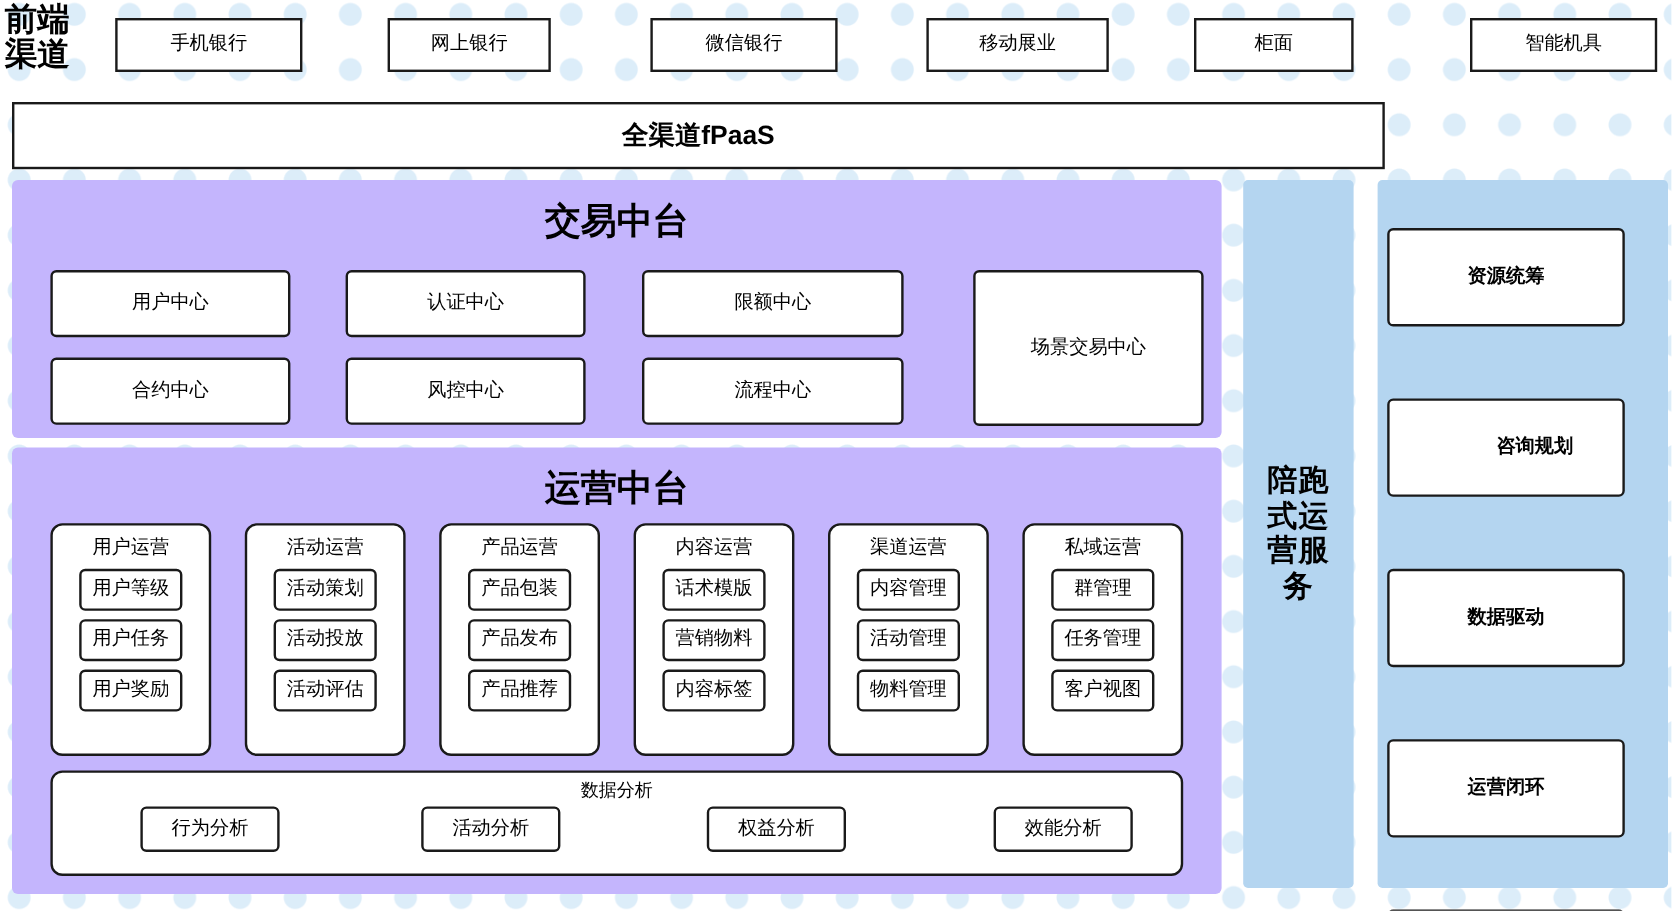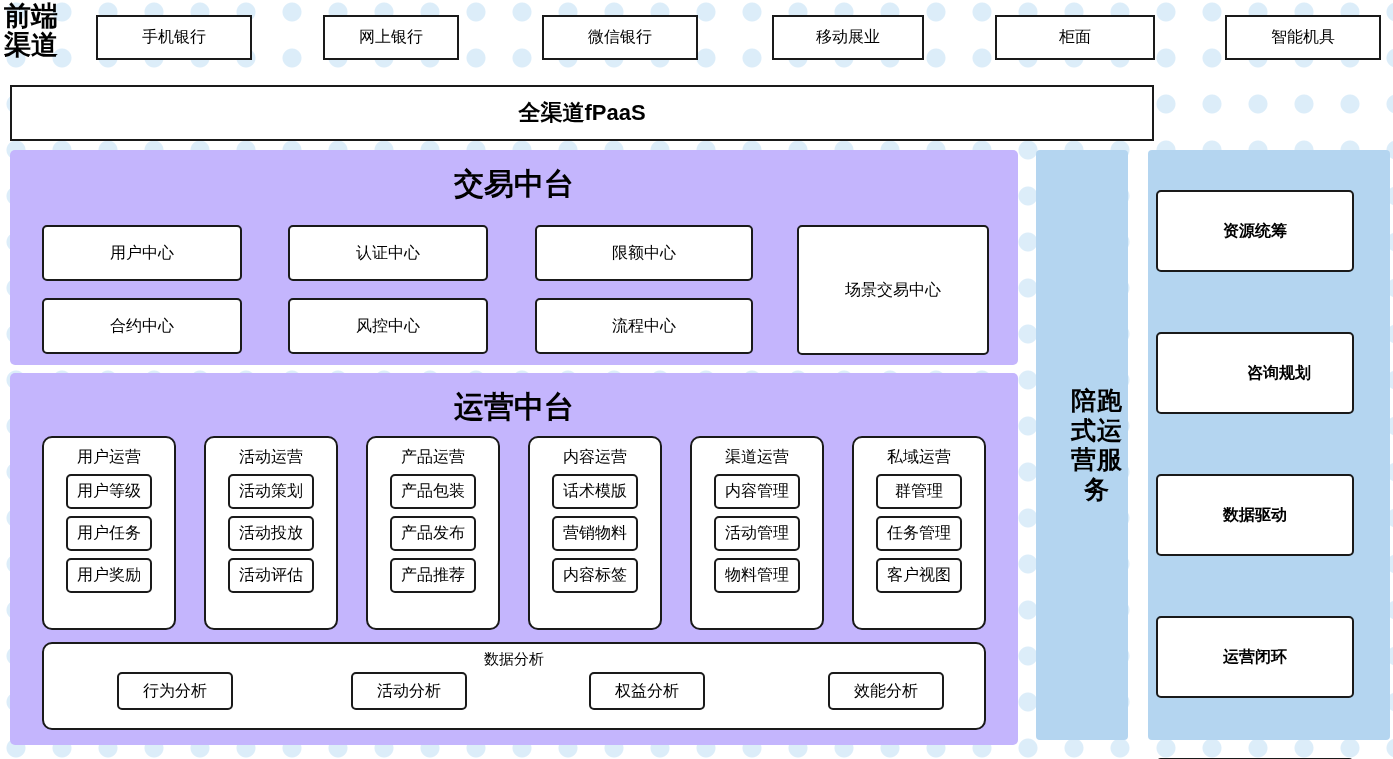--- a/index.html
+++ b/index.html
@@ -88,21 +88,21 @@
     font-weight: bold;
     color: #000;
   }
 
   
   .tx-card {
     position: absolute;
     font-size: 16px;
     height: 56px;
   }
-  .tx-card.tall { height: 130px; }
+  .tx-card.tall { height: 130px; margin-left: 14px; }
 
   
   .ops-group {
     position: absolute;
     background: #ffffff;
     border: 2px solid #1a1a1a;
     border-radius: 10px;
     box-sizing: border-box;
     padding-top: 6px;
   }
@@ -152,21 +152,21 @@
   }
 
   
   #service-column {
     position: absolute;
     background: #b4d5f0;
     border-radius: 4px;
     z-index: 2;
     display: flex;
     align-items: center;
-    justify-content: flex-end;
+    justify-content: center;
   }
   #service-column-label {
     width: 62px;
     font-size: 25px;
     font-weight: bold;
     line-height: 1.18;
     text-align: center;
     letter-spacing: 1px;
   }
 
@@ -195,21 +195,21 @@
 <div id="channel-label">
   <div>前端</div>
   <div>渠道</div>
 </div>
 
 <div id="channel-row" class="layer">
     <div class="wbox sq channel-box" style="left: 96px; width: 156px;">手机银行</div>
     <div class="wbox sq channel-box" style="left: 323px; width: 136px;">网上银行</div>
     <div class="wbox sq channel-box" style="left: 542px; width: 156px;">微信银行</div>
     <div class="wbox sq channel-box" style="left: 772px; width: 152px; text-align: right;">移动展业</div>
-    <div class="wbox sq channel-box" style="left: 995px; width: 160px;">柜面</div>
+    <div class="wbox sq channel-box" style="left: 995px; width: 133px;">柜面</div>
     <div class="wbox sq channel-box" style="left: 1225px; width: 156px;">智能机具</div>
   </div>
 
 <div id="fpaas-bar" class="wbox sq layer">全渠道fPaaS</div>
 
 <div class="cyan-panel" id="tx-panel" style="left:10px; top:150px; width:1008px; height:215px;">
   <div class="panel-title" style="top:14px;">交易中台</div>
 </div>
 
 <div class="cyan-panel" id="ops-panel" style="left:10px; top:373px; width:1008px; height:372px;">

